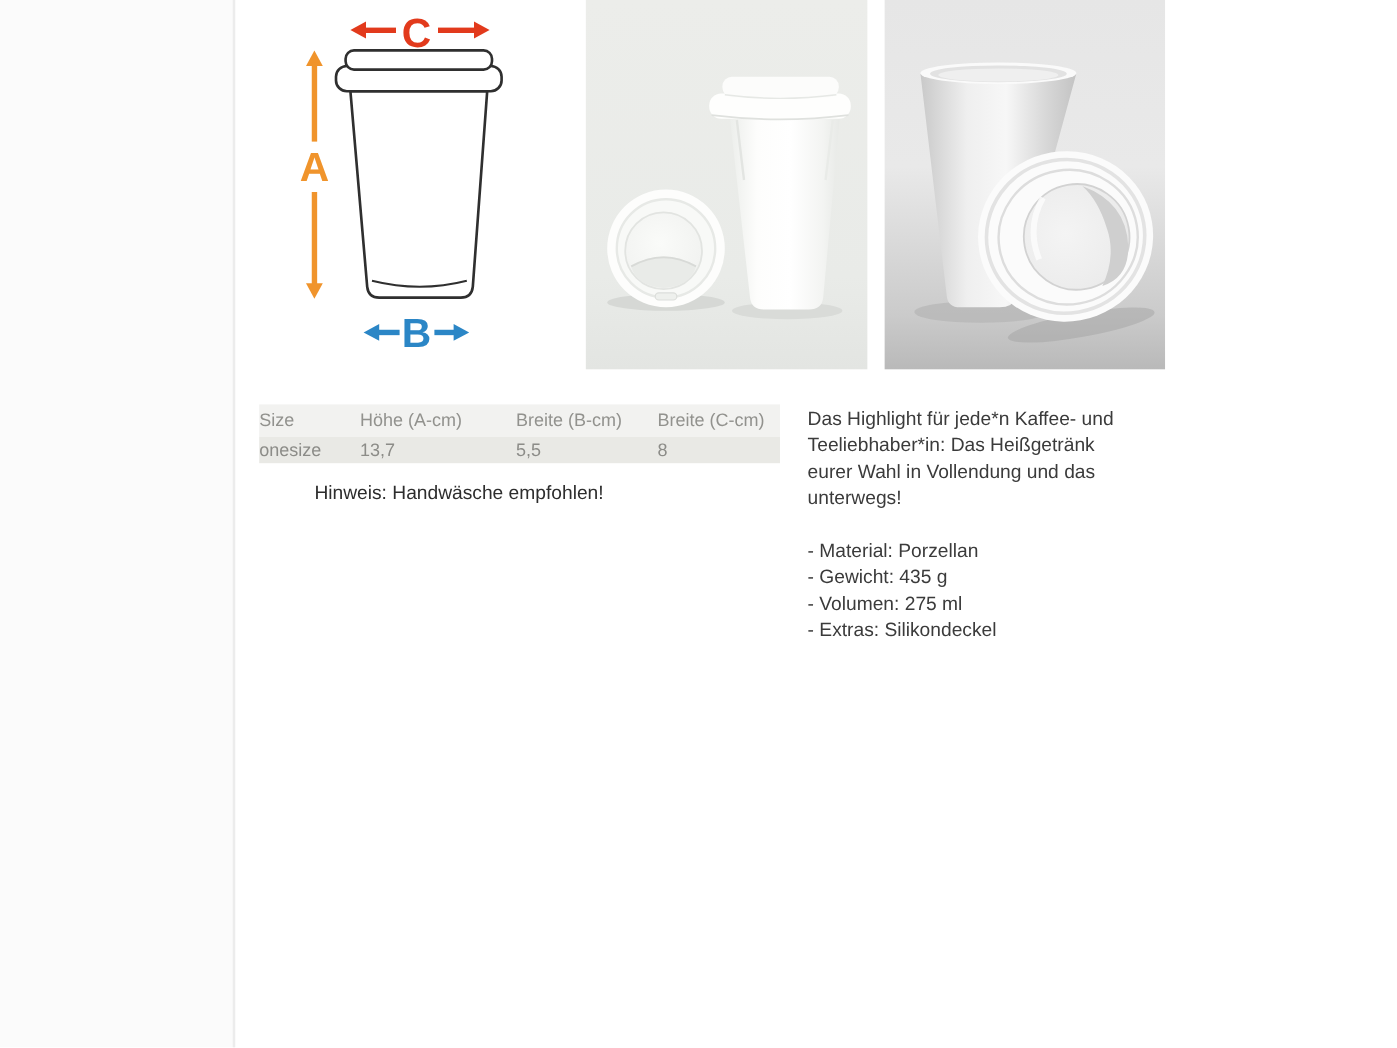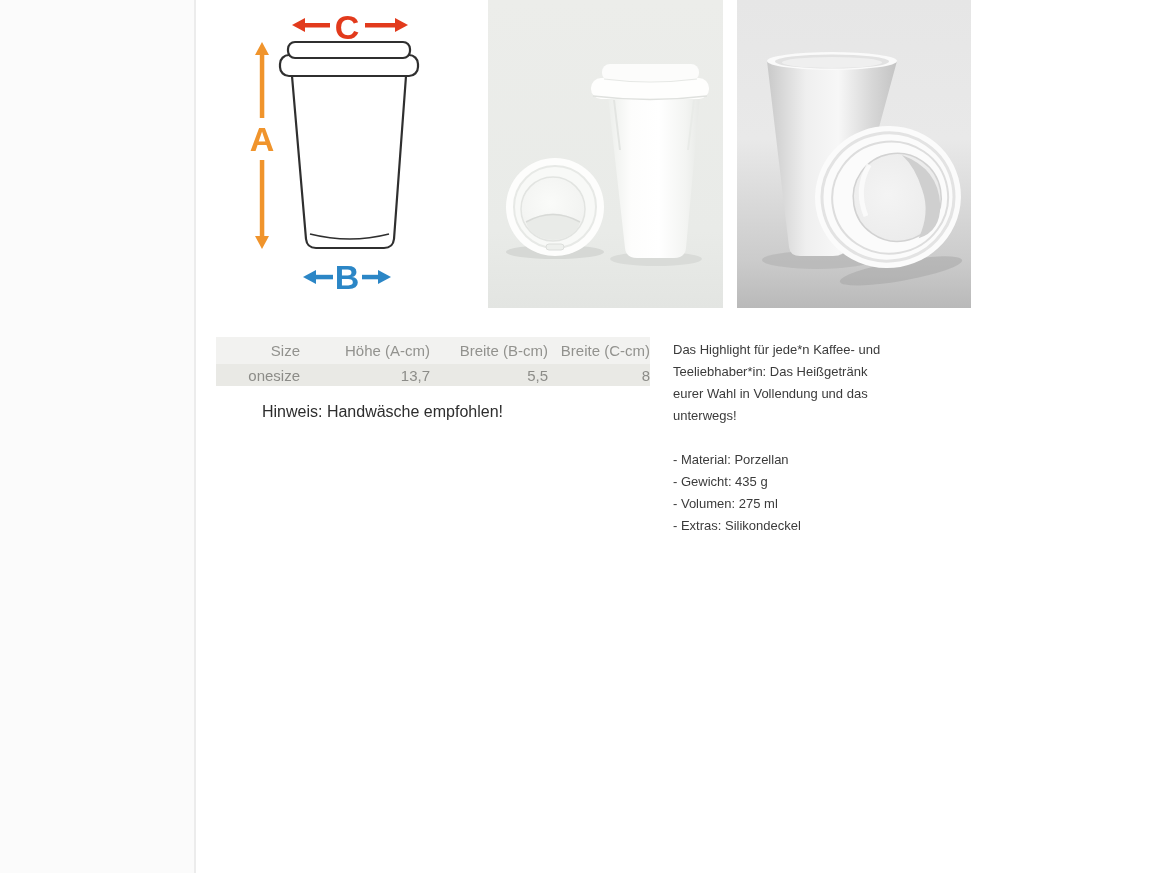--- a/index.html
+++ b/index.html
@@ -15,34 +15,34 @@
   }
   .diagram{position:absolute;left:243px;top:8px;width:190px;height:290px;}
   .photo{position:absolute;top:0;height:308px;}
   .photo1{left:488px;width:235px;}
   .photo2{left:737px;width:234px;}
 
   .size-table{position:absolute;left:216px;top:337px;width:434px;font-size:15px;}
   .size-table .trow{display:flex;align-items:center;}
   .size-table .trow.header{height:27px;background:#f2f2f0;color:#92928e;}
   .size-table .trow.data{height:22px;background:#e9e9e5;color:#8c8c88;}
-  .size-table .cell{box-sizing:border-box;padding-left:12px;white-space:nowrap;overflow:hidden;text-align:right;}
+  .size-table .cell{box-sizing:border-box;padding-left:0;white-space:nowrap;overflow:hidden;}
   .size-table .c0{width:84px;}
   .size-table .c1{width:130px;}
   .size-table .c2{width:118px;}
   .size-table .c3{width:102px;}
 
   .note{
     position:absolute;left:222px;top:403px;
     font-size:16px;color:#2d2d2d;white-space:nowrap;margin-left:40px;
   }
 
   .description{
     position:absolute;left:673px;top:339px;width:280px;
-    font-size:13px;line-height:22px;color:#3b3b3b;
+    font-size:16px;line-height:22px;color:#3b3b3b;
   }
   .description p{margin:0 0 22px 0;white-space:pre-line;}
   .description .spec{white-space:nowrap;}
   .description .specs{margin-top:21px;}
 
   svg text.dim-letter{font-weight:bold;font-size:34px;font-family:"Liberation Sans","DejaVu Sans",sans-serif;}
 </style>
 </head>
 <body>
 

